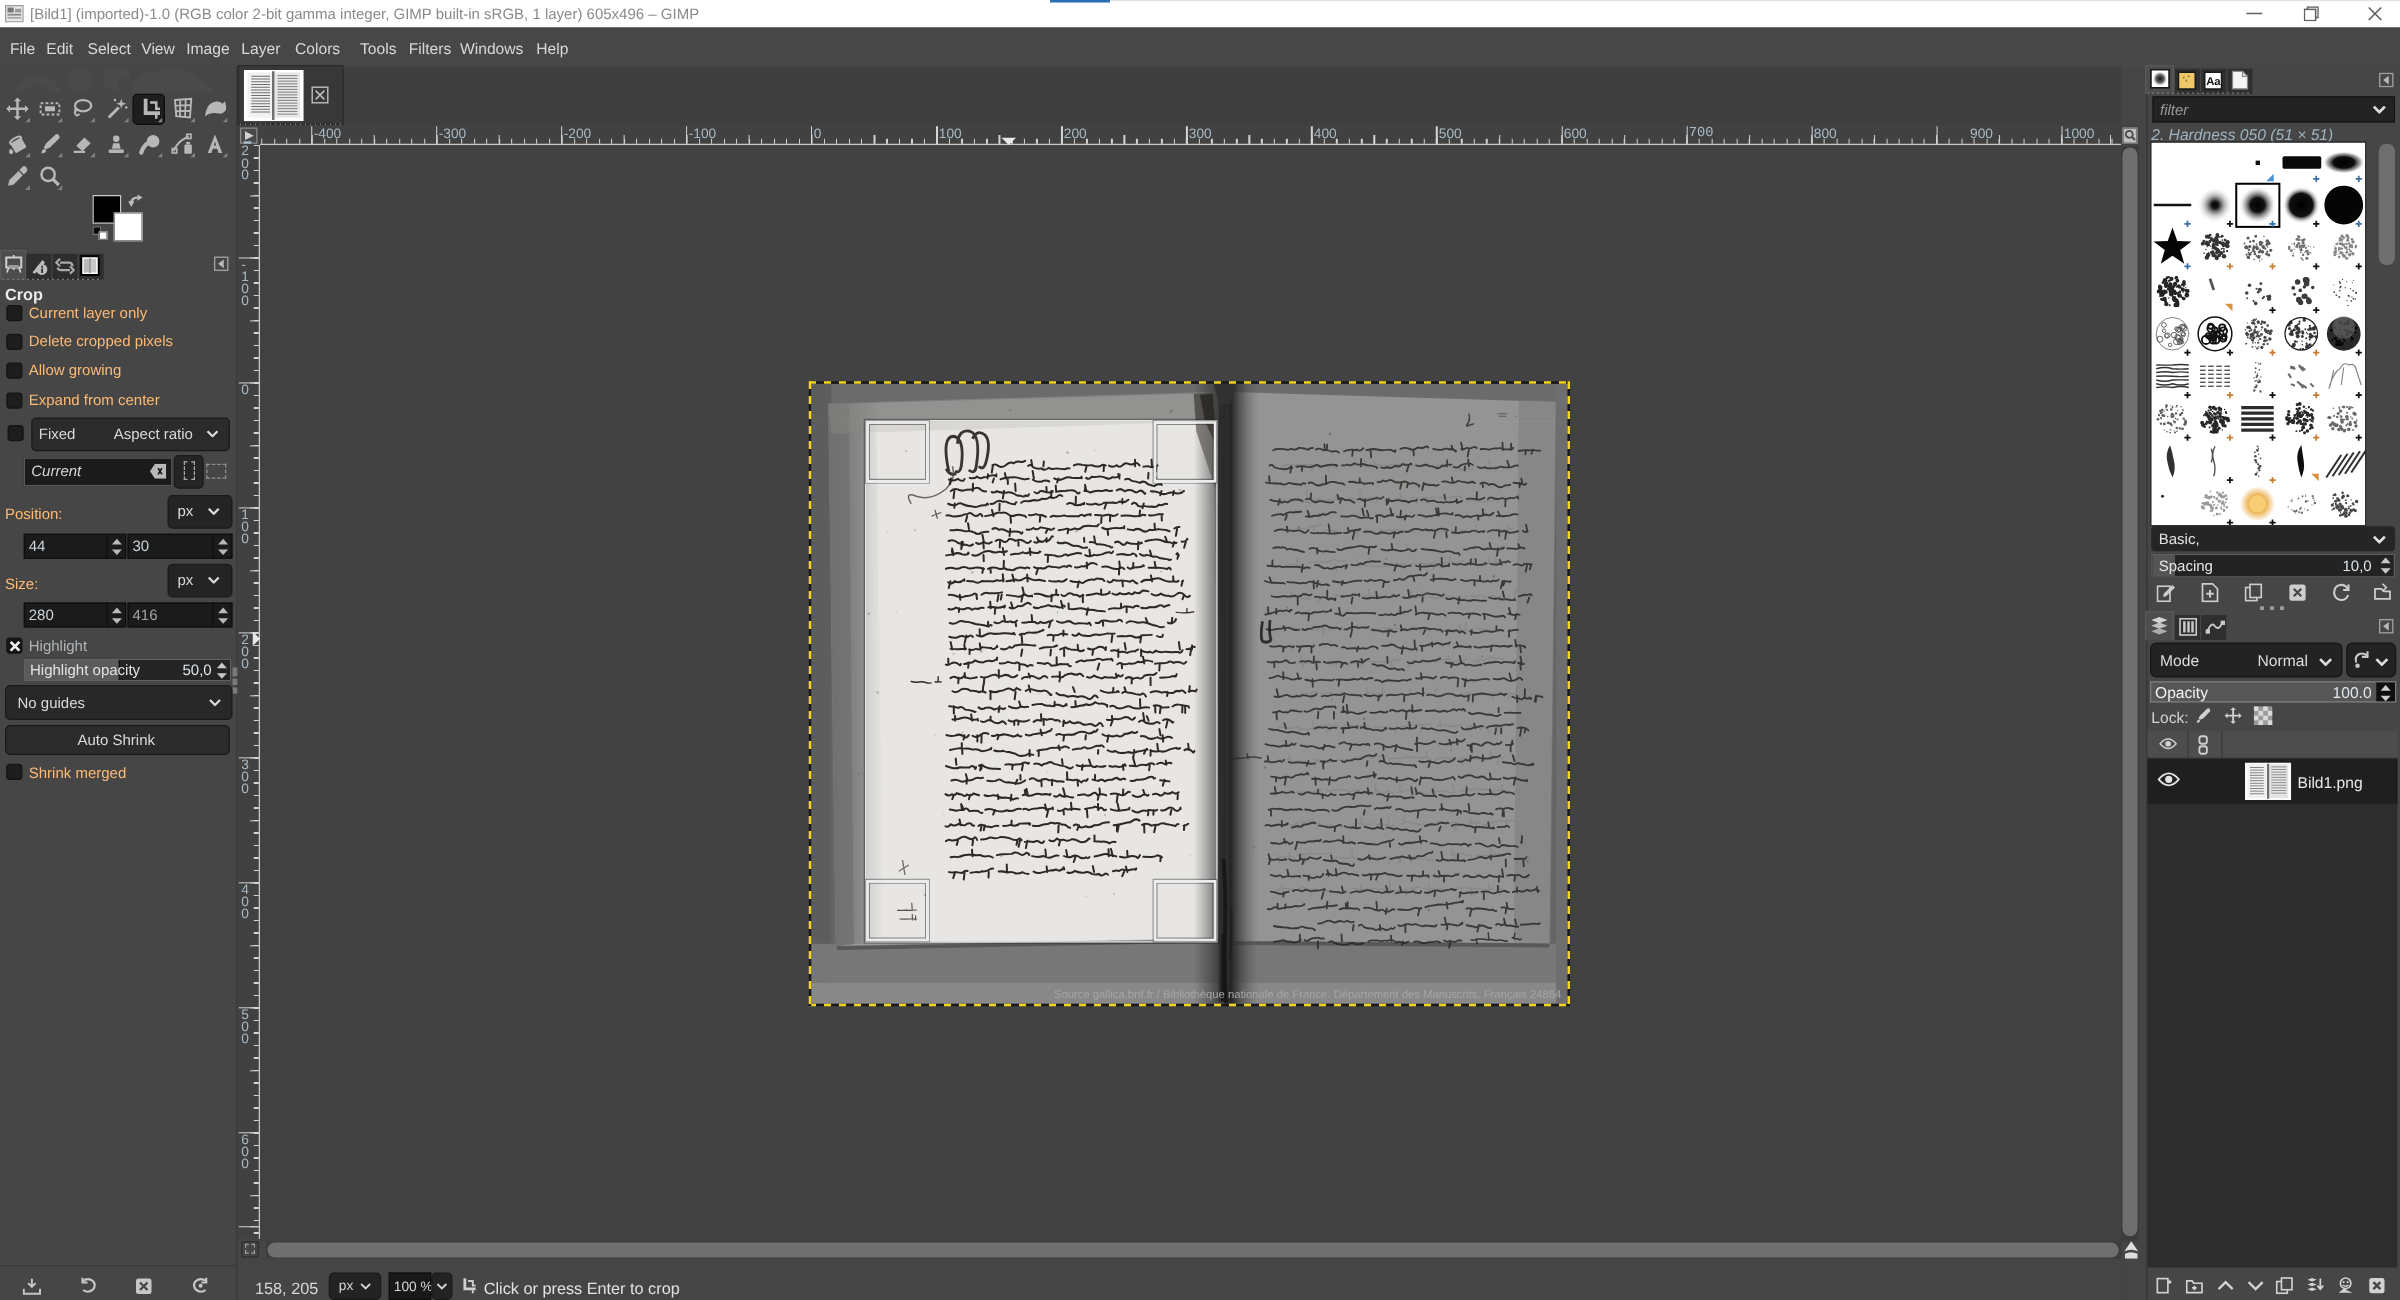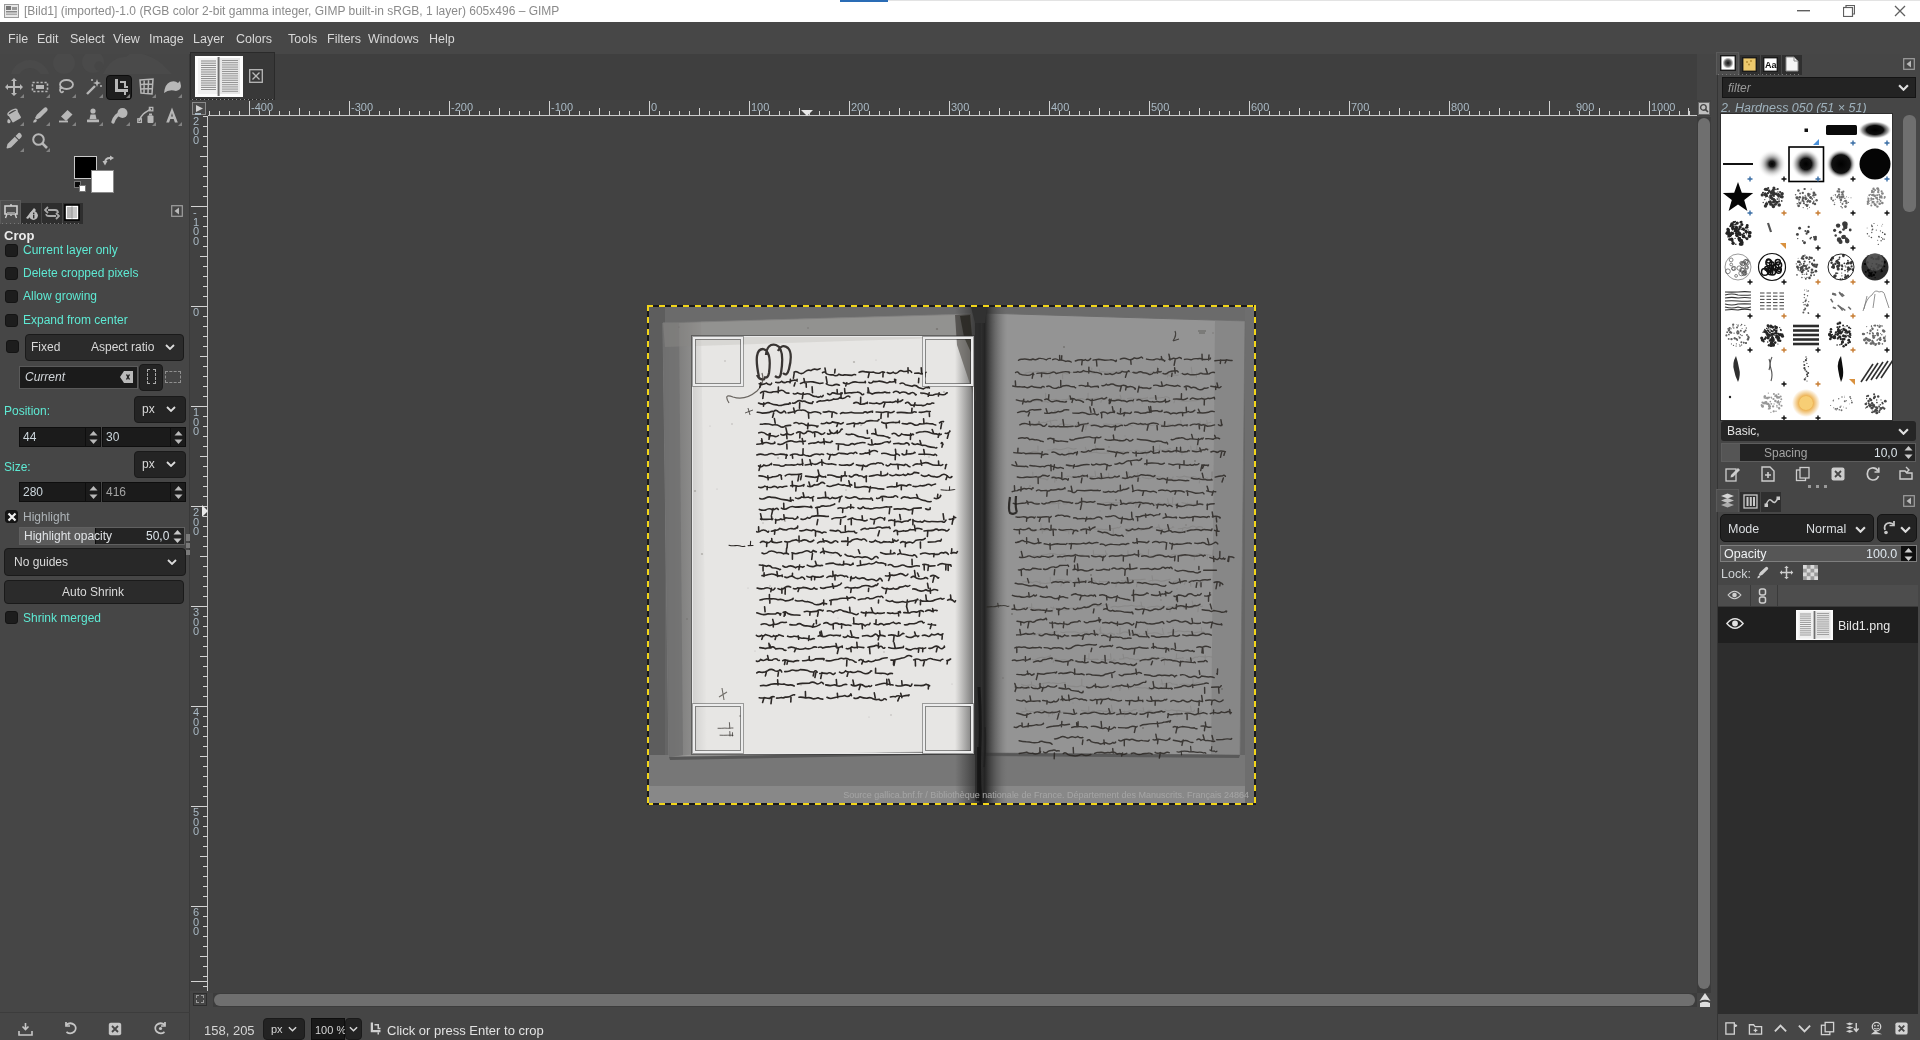--- a/index.html
+++ b/index.html
@@ -1,17 +1,17 @@
 <!DOCTYPE html>
 <html><head><meta charset="utf-8"><style>
 *{margin:0;padding:0;box-sizing:border-box;}
 html,body{width:1920px;height:1040px;overflow:hidden;background:#454545;
   font-family:"Liberation Sans",sans-serif;}
 .abs{position:absolute;}
-.lbl{color:#5eead4;font-size:12px;line-height:13px;white-space:nowrap;}
+.lbl{color:#fdba74;font-size:12px;line-height:13px;white-space:nowrap;}
 .cb{position:absolute;width:13px;height:13px;background:#1d1d1d;border:1px solid #141414;border-radius:3px;}
 .btn{position:absolute;background:#2c2c2c;border:1px solid #1a1a1a;border-radius:4px;}
 </style></head><body>
 <div class="abs" style="left:0;top:0;width:1920px;height:22px;background:#ffffff;"></div>
 <svg class="abs" style="left:4px;top:4px" width="15" height="14" viewBox="0 0 15 14">
 <rect x="0.5" y="0.5" width="14" height="13" fill="#e8e8e8" stroke="#9a9a9a"></rect>
 <rect x="2" y="2" width="5" height="4" fill="#777"></rect>
     <rect x="8" y="3" width="5" height="3" fill="#999"></rect>
 <rect x="2" y="7" width="11" height="1.5" fill="#888"></rect>
     <rect x="2" y="9.5" width="11" height="1.5" fill="#aaa"></rect>
@@ -380,21 +380,21 @@
 <div class="abs" style="left:351px;top:101px;font-size:11px;color:#a9b9c4;">-300</div>
 <div class="abs" style="left:451px;top:101px;font-size:11px;color:#a9b9c4;">-200</div>
 <div class="abs" style="left:551px;top:101px;font-size:11px;color:#a9b9c4;">-100</div>
 <div class="abs" style="left:651px;top:101px;font-size:11px;color:#a9b9c4;">0</div>
 <div class="abs" style="left:751px;top:101px;font-size:11px;color:#a9b9c4;">100</div>
 <div class="abs" style="left:851px;top:101px;font-size:11px;color:#a9b9c4;">200</div>
 <div class="abs" style="left:951px;top:101px;font-size:11px;color:#a9b9c4;">300</div>
 <div class="abs" style="left:1051px;top:101px;font-size:11px;color:#a9b9c4;">400</div>
 <div class="abs" style="left:1151px;top:101px;font-size:11px;color:#a9b9c4;">500</div>
 <div class="abs" style="left:1251px;top:101px;font-size:11px;color:#a9b9c4;">600</div>
-<div class="abs" style="left:1351px;top:101px;font-size:11px;color:#a9b9c4;">700</div>
+<div class="abs" style="left:1351px;top:101px;font-size:11px;color:#a9b9c4;font-family:Liberation Mono, monospace;">700</div>
 <div class="abs" style="left:1451px;top:101px;font-size:11px;color:#a9b9c4;">800</div>
 <div class="abs" style="left:1551px;top:101px;font-size:11px;color:#a9b9c4;margin-left:25px;">900</div>
 <div class="abs" style="left:1651px;top:101px;font-size:11px;color:#a9b9c4;">1000</div>
 <svg class="abs" style="left:801px;top:110px" width="12" height="6">
     <path d="M0 0 H12 L6 6 Z" fill="#e8e8e8"></path>
   </svg>
 <div class="abs" style="left:190px;top:116px;width:18px;height:875px;background:#414141;border-right:1px solid #c9c9c9;">
     <div class="abs" style="left:13px;top:0;width:4px;height:875px;background:repeating-linear-gradient(180deg,#d4d4d4 0 1px,transparent 1px 10px);background-position:0 0;"></div>
     <div class="abs" style="left:10px;top:0;width:7px;height:875px;background:repeating-linear-gradient(180deg,#d4d4d4 0 1px,transparent 1px 50px);background-position:0 -10px;"></div>
     <div class="abs" style="left:1px;top:0;width:16px;height:875px;background:repeating-linear-gradient(180deg,#d4d4d4 0 1px,transparent 1px 100px);background-position:0 -10px;"></div>
@@ -2040,21 +2040,21 @@
   </svg>
 <div class="abs" style="left:1720px;top:113px;width:173px;height:308px;border:1px solid #2e2e2e;pointer-events:none;"></div>
 <div class="abs" style="left:1903px;top:115px;width:13px;height:97px;background:#6f6f6f;border-radius:6px;"></div>
 <div class="abs" style="left:1721px;top:421px;width:195px;height:20px;background:#252525;border-radius:3px;"></div>
 <div class="abs" style="left:1727px;top:424px;font-size:12px;color:#e3e3e3;">Basic,</div>
 <svg class="abs" style="left:1898px;top:428px" width="11" height="7" viewBox="0 0 10 6">
     <path d="M1 1 L5 5 L9 1" fill="none" stroke="#e0e0e0" stroke-width="2"></path>
   </svg>
 <div class="abs" style="left:1721px;top:443px;width:195px;height:19px;background:#232323;border:1px solid #5d5d5d;"></div>
 <div class="abs" style="left:1722px;top:444px;width:18px;height:17px;background:#555;"></div>
-<div class="abs" style="left:1727px;top:446px;font-size:12px;color:#a3a3a3;margin-left:37px;">Spacing</div>
+<div class="abs" style="left:1727px;top:446px;font-size:12px;color:#e5e5e5;">Spacing</div>
 <div class="abs" style="left:1874px;top:446px;font-size:12px;color:#dce4ea;">10,0</div>
 <svg class="abs" style="left:1903px;top:445px" width="11" height="15" viewBox="0 0 11 15">
     <path d="M1.5 5.5 L5.5 1 L9.5 5.5 Z" fill="#c9c9c9"></path>
     <path d="M1.5 9.5 L5.5 14 L9.5 9.5 Z" fill="#c9c9c9"></path>
   </svg>
 <svg class="abs" style="left:1725px;top:466px" width="16" height="16" viewBox="0 0 16 16">
     <rect x="1" y="3" width="10" height="12" fill="none" stroke="#cdcdcd" stroke-width="1.3"></rect>
     <path d="M6 9 L13 2 L15 4 L8 11 L5.5 11.5 Z" fill="#cdcdcd"></path>
   </svg>
 <svg class="abs" style="left:1760px;top:466px" width="16" height="16" viewBox="0 0 16 16">

